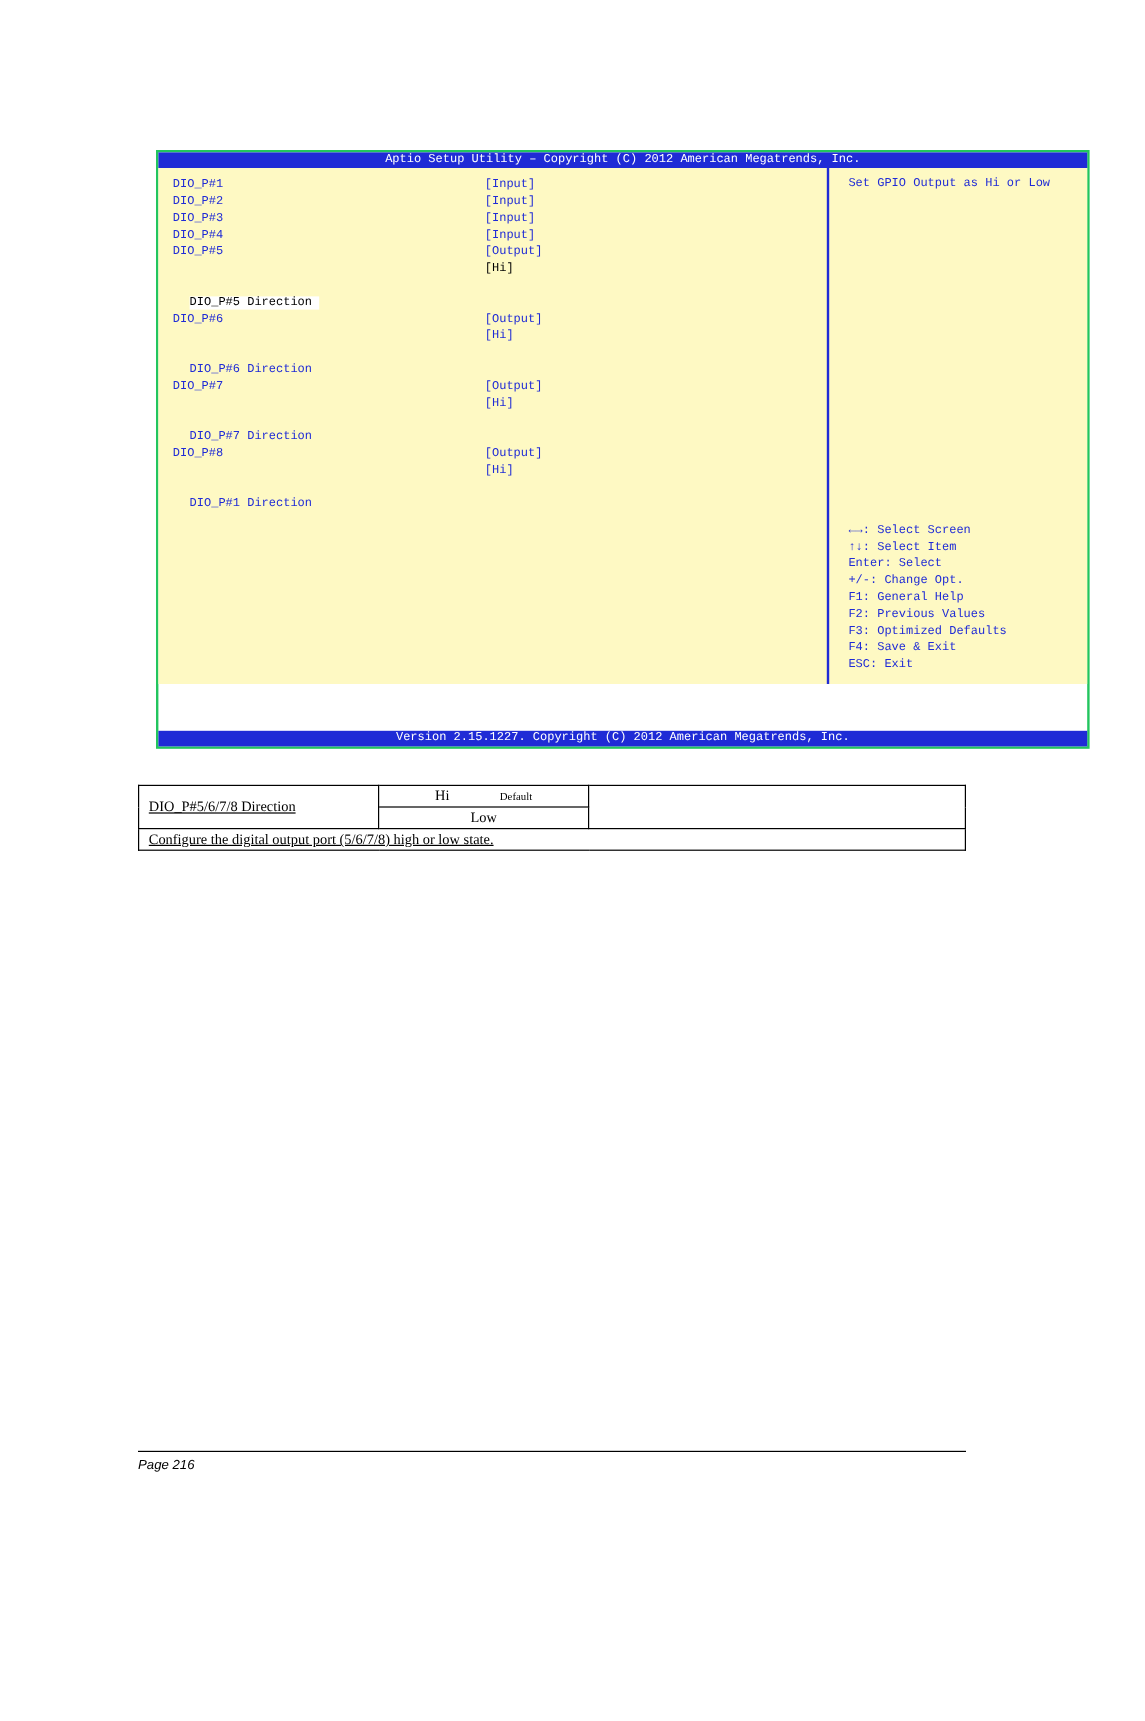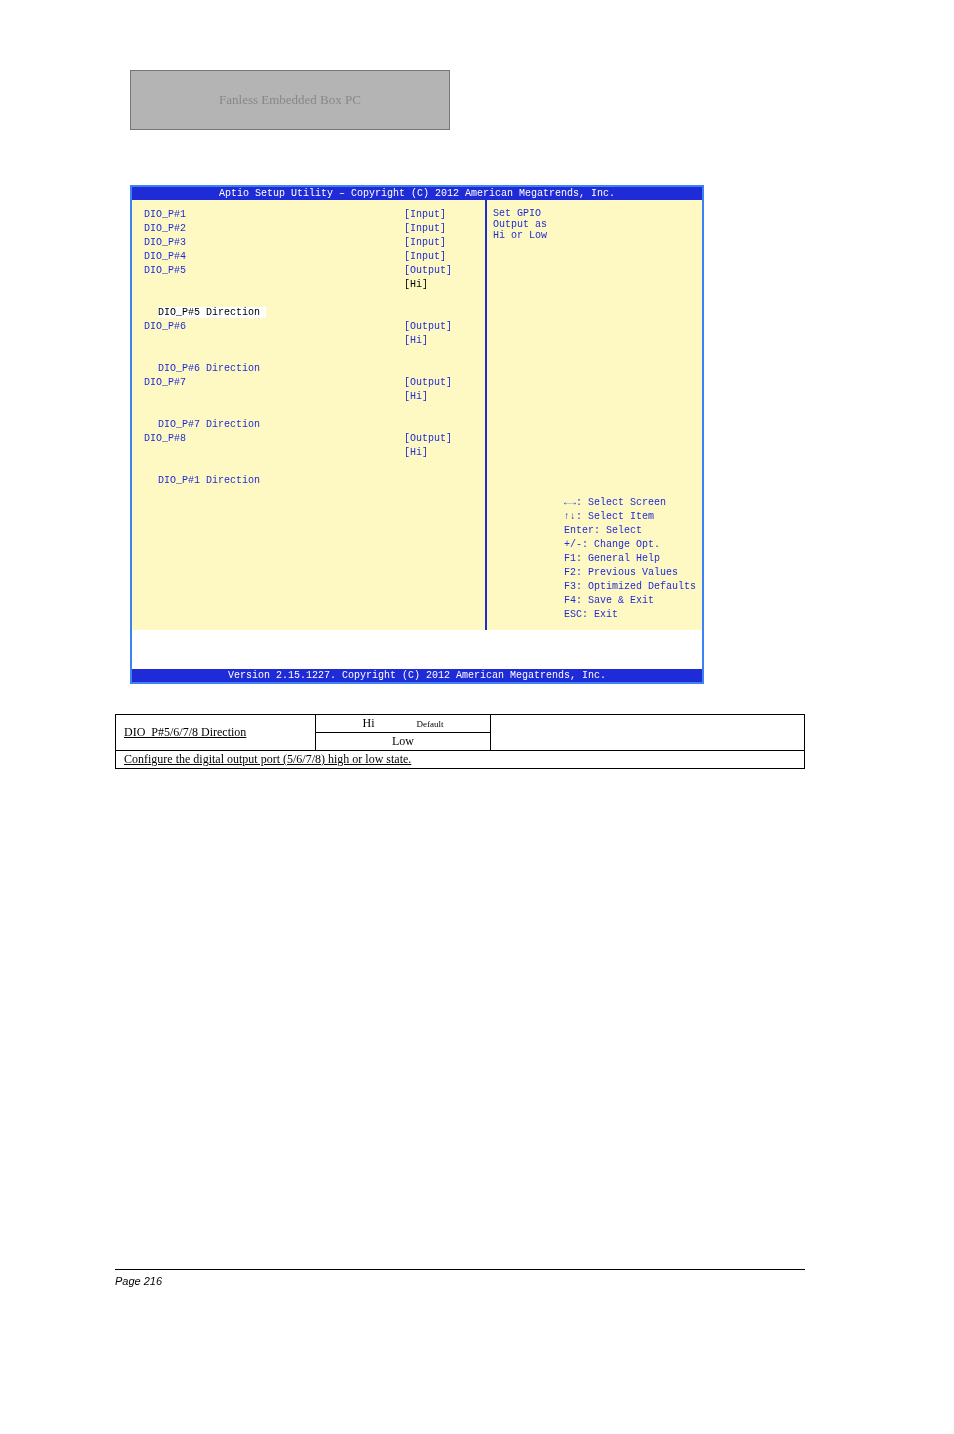--- a/index.html
+++ b/index.html
@@ -38,23 +38,23 @@
     background: #000;
     color: #fff;
     display: flex;
     align-items: center;
     justify-content: center;
     text-decoration: underline;
     font-family: "Times New Roman", serif;
     font-size: 13px;
   }
   .bios-box {
-    width: 574px;
+    width: 778px;
     margin: 55px auto 30px 130px;
-    border: 2px solid #3b82f6;
+    border: 2px solid #22c55e;
     font-family: "Courier New", monospace;
     font-size: 11px;
   }
   .bios-title-bar {
     background: #1f2bd6;
     color: #fff;
     text-align: center;
     padding: 1px 0;
     font-size: 10px;
   }
@@ -74,23 +74,23 @@
     background: #fef9c3;
     min-height: 430px;
   }
   .bios-left {
     flex: 1;
     padding: 8px 12px;
     border-right: 2px solid #1f2bd6;
   }
   .bios-right {
     width: 215px;
-    padding: 8px 6px;
-    display: flex;
-    flex-direction: row;
+    padding: 8px 16px;
+    display: flex;
+    flex-direction: column;
     justify-content: flex-end;
   }
   .bios-row {
     display: flex;
     line-height: 14px;
     font-size: 10px;
   }
   .bios-label {
     width: 260px;
     color: #1f2bd6;
@@ -155,21 +155,20 @@
     justify-content: space-between;
     font-family: Arial, sans-serif;
     font-size: 11px;
     font-style: italic;
   }
 </style>
 </head>
 <body>
 
 <div class="header-banner">
-  <div class="header-left">Fanless Embedded Box PC</div>
 </div>
 
 <div class="bios-box">
   <div class="bios-title-bar">Aptio Setup Utility – Copyright (C) 2012 American Megatrends, Inc.</div>
   <div class="bios-main">
     <div class="bios-left" id="bios-left">
         <div class="bios-row">
           <span class="bios-label">DIO_P#1</span>
           <span class="bios-value">[Input]</span>
         </div>

